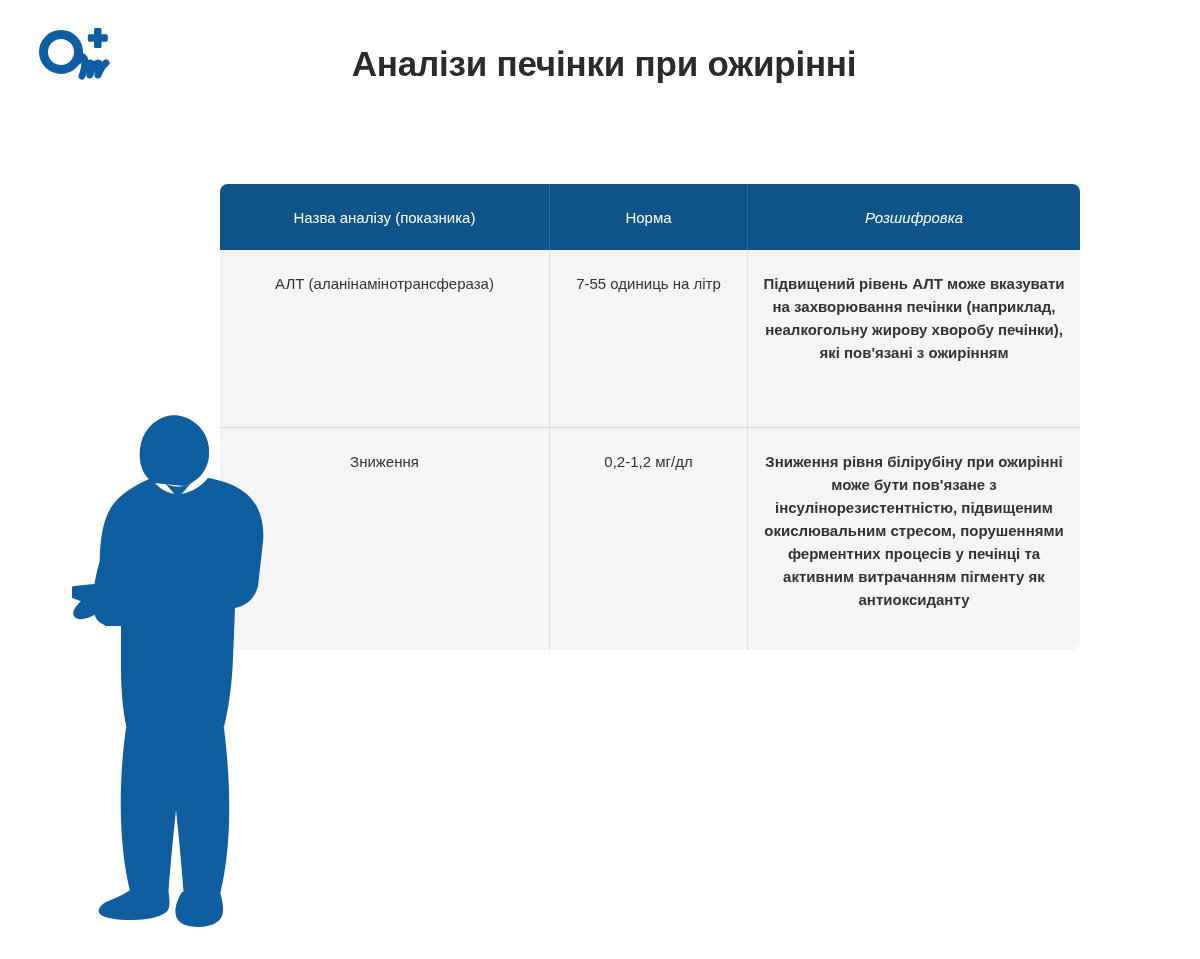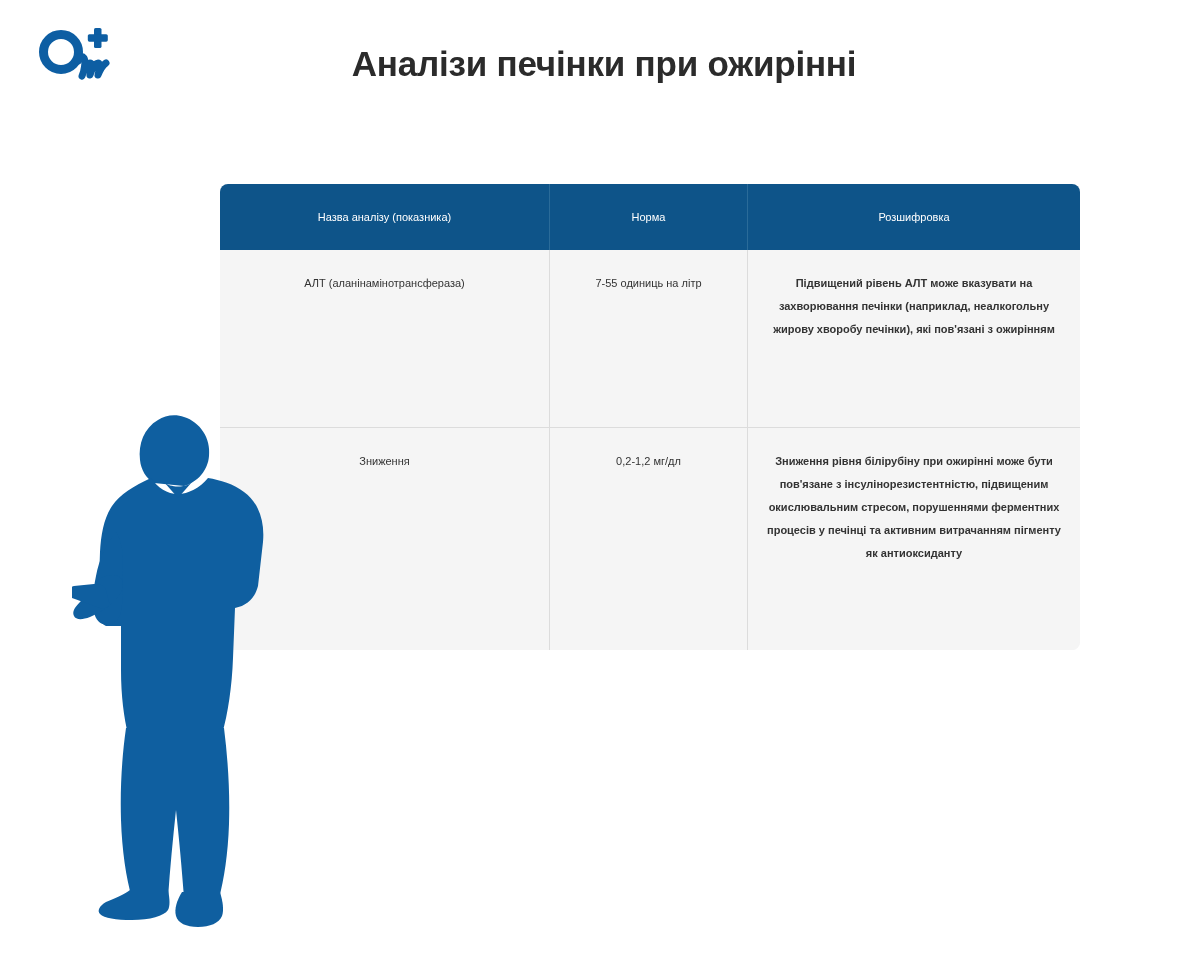--- a/index.html
+++ b/index.html
@@ -70,34 +70,34 @@
     border-spacing: 0;
     table-layout: fixed;
     border-radius: 8px;
     overflow: hidden;
     background: #f5f5f5;
   }
 
   .tbl thead th {
     background: #0e5489;
     color: #ffffff;
-    font-size: 11px;
+    font-size: 15px;
     font-weight: normal;
     text-align: center;
     vertical-align: middle;
     height: 66px;
     padding: 8px 12px;
     border-right: 1px solid #2a6b99;
   }
-  .tbl thead th:last-child { border-right: none; }
+  .tbl thead th:last-child { border-right: none; font-style: italic; }
 
   .tbl tbody td {
     background: #f5f5f5;
     color: #333333;
-    font-size: 11px;
+    font-size: 15px;
     line-height: 23px;
     text-align: center;
     vertical-align: top;
     padding: 22px 14px 14px 14px;
     border-right: 1px solid #dcdcdc;
     border-bottom: 1px solid #dcdcdc;
   }
   .tbl tbody td:last-child { border-right: none; font-weight: bold; }
   .tbl tbody tr:last-child td { border-bottom: none; }
 

